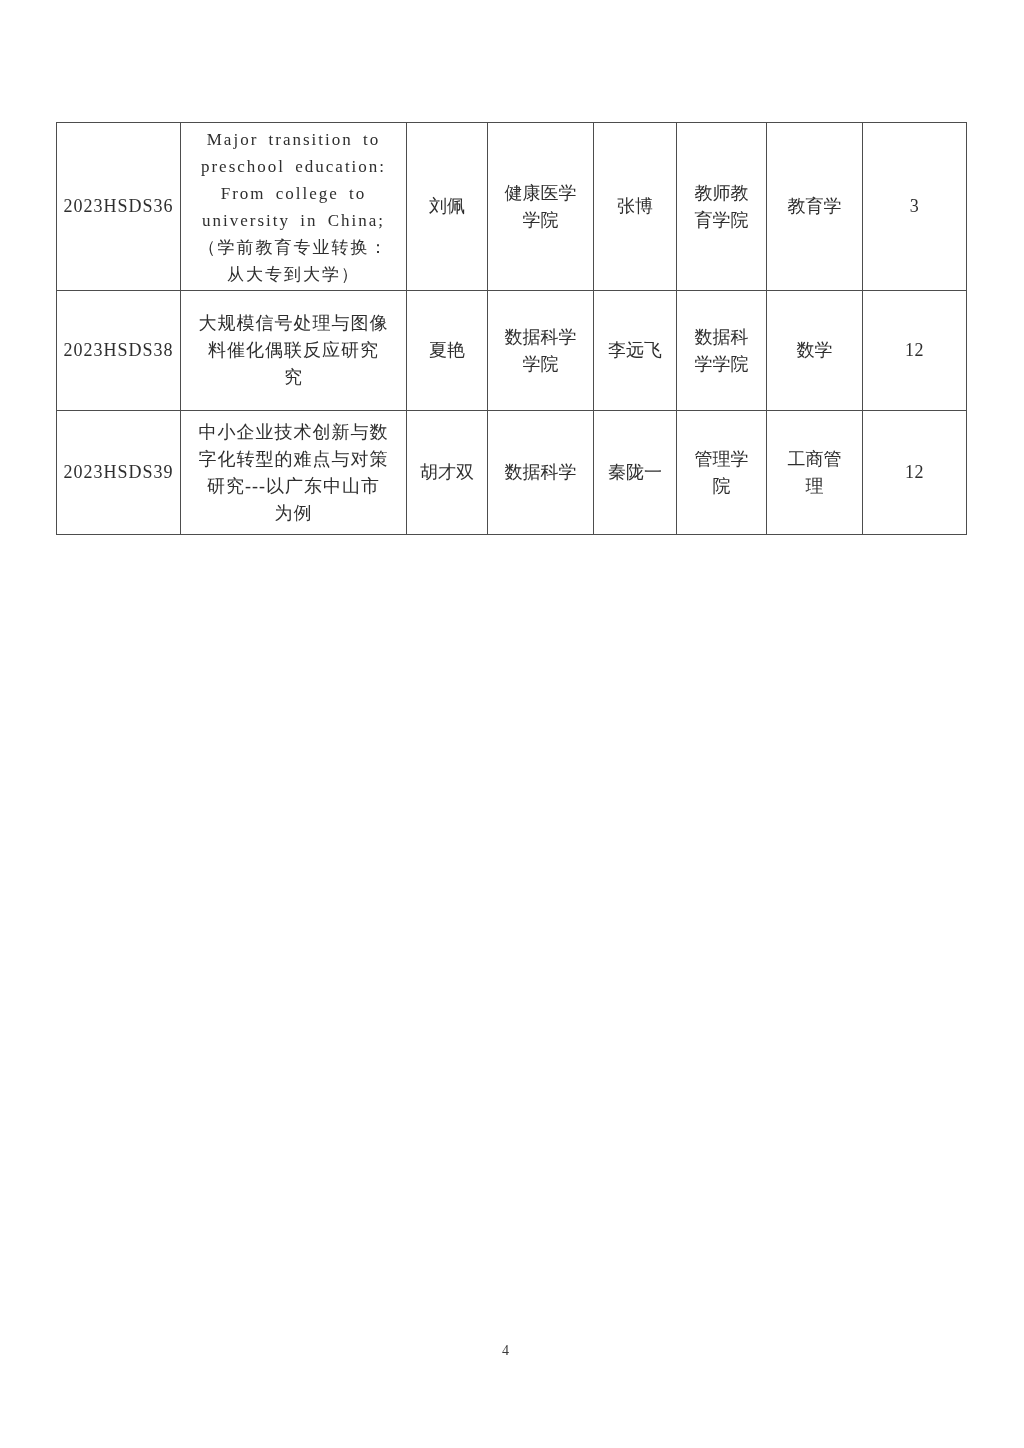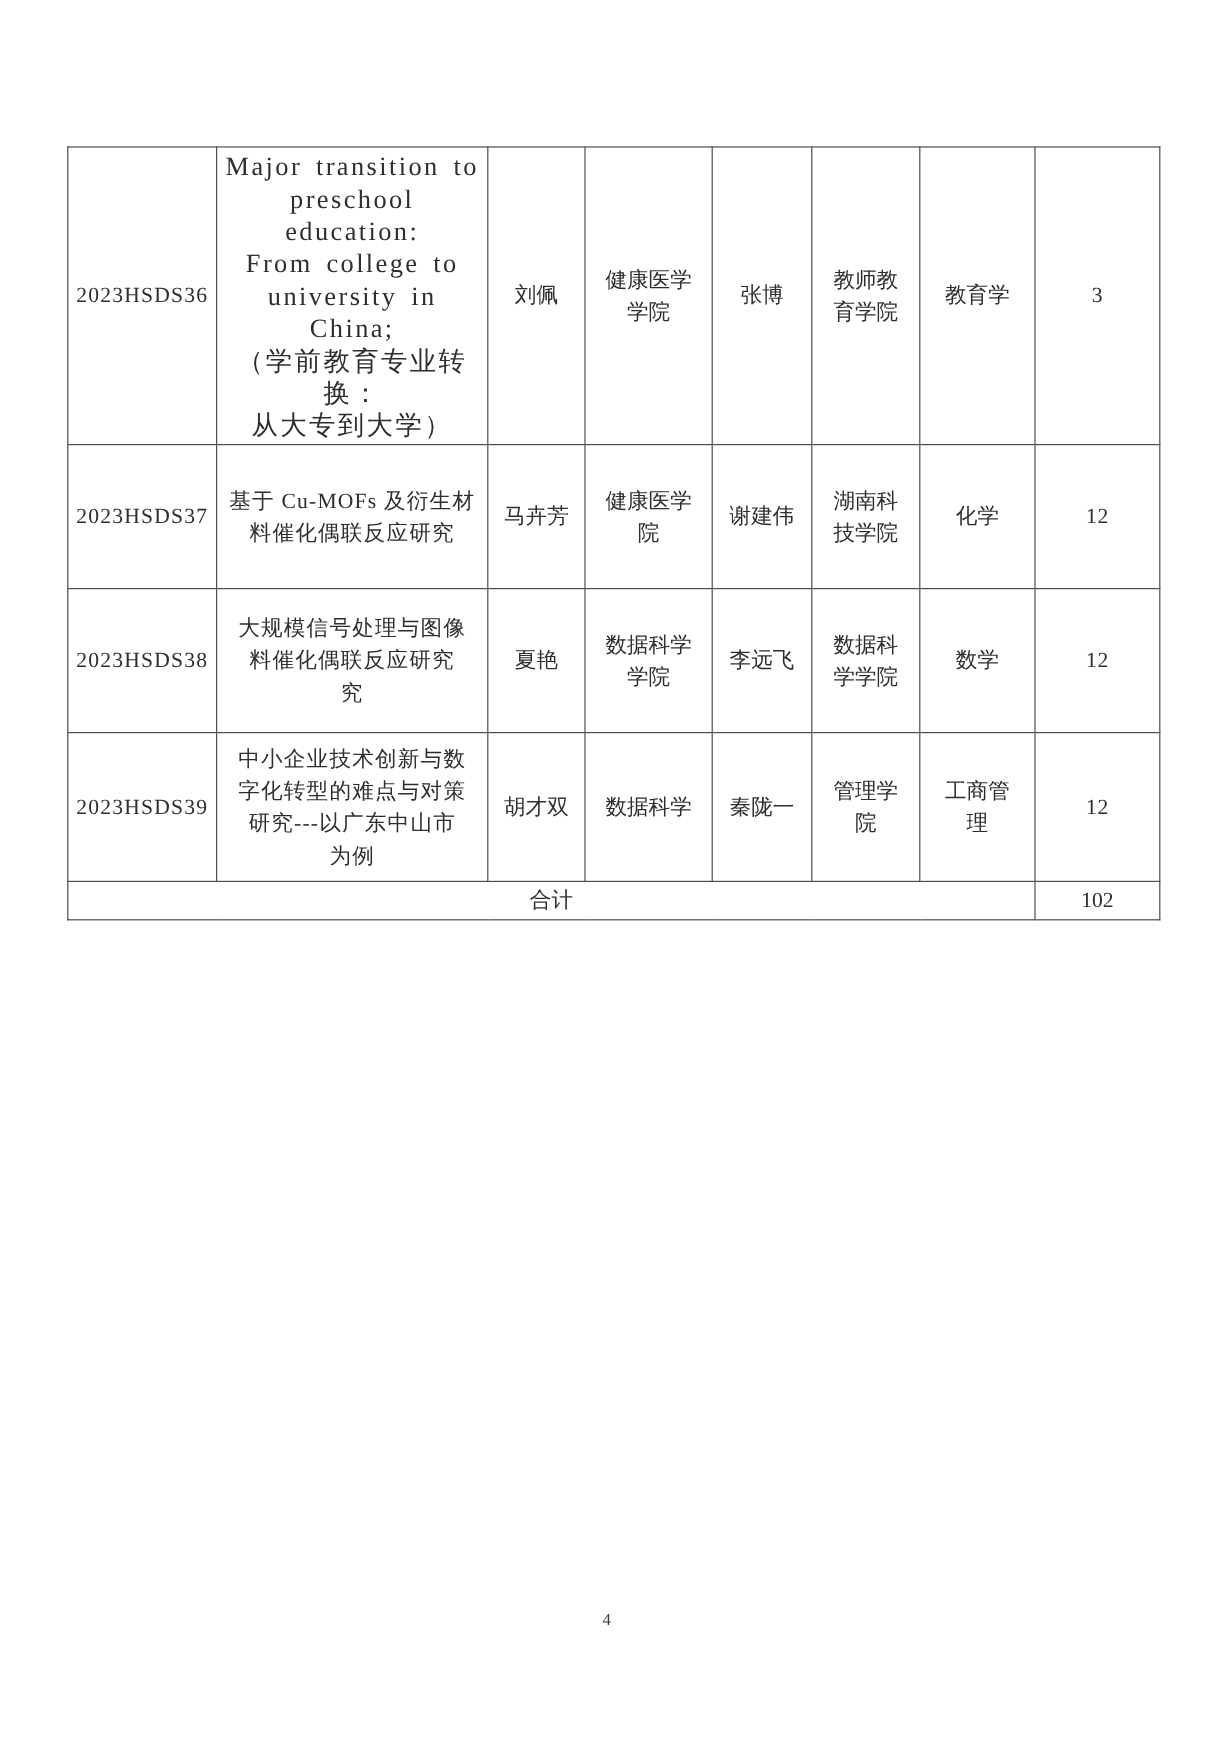--- a/index.html
+++ b/index.html
@@ -43,21 +43,21 @@
     font-size: 17px;
     letter-spacing: 1px;
     font-family: Liberation Serif, serif;
   }
   td.title-cell {
     font-size: 18px;
     line-height: 28px;
     letter-spacing: 1px;
   }
   td.title-cell.spread {
-    font-size: 22px;
+    font-size: 17px;
     letter-spacing: 2px;
     word-spacing: 4px;
   }
   td.num-cell {
     font-size: 17px;
     letter-spacing: 0.5px;
   }
   td.total-label-cell {
     font-size: 18px;
     line-height: 24px;
@@ -105,33 +105,20 @@
 从大专到大学）</td>
         <td>刘佩</td>
         <td>健康医学
 学院</td>
         <td>张博</td>
         <td>教师教
 育学院</td>
         <td>教育学</td>
         <td class="num-cell">3</td>
       </tr>
-      <tr class="row-37">
-        <td class="id-cell">2023HSDS37</td>
-        <td class="title-cell">基于 Cu-MOFs 及衍生材
-料催化偶联反应研究</td>
-        <td>马卉芳</td>
-        <td>健康医学
-院</td>
-        <td>谢建伟</td>
-        <td>湖南科
-技学院</td>
-        <td>化学</td>
-        <td class="num-cell">12</td>
-      </tr>
       <tr class="row-38">
         <td class="id-cell">2023HSDS38</td>
         <td class="title-cell">大规模信号处理与图像
 料催化偶联反应研究
 究</td>
         <td>夏艳</td>
         <td>数据科学
 学院</td>
         <td>李远飞</td>
         <td>数据科
@@ -147,22 +134,18 @@
 为例</td>
         <td>胡才双</td>
         <td>数据科学</td>
         <td>秦陇一</td>
         <td>管理学
 院</td>
         <td>工商管
 理</td>
         <td class="num-cell">12</td>
       </tr>
-      <tr class="row-total">
-        <td class="total-label-cell" colspan="7">合计</td>
-        <td class="total-value-cell">102</td>
-      </tr>
     </tbody>
   </table>
 
   <div class="page-footer">4</div>
 
 </div>
 
 </body></html>

